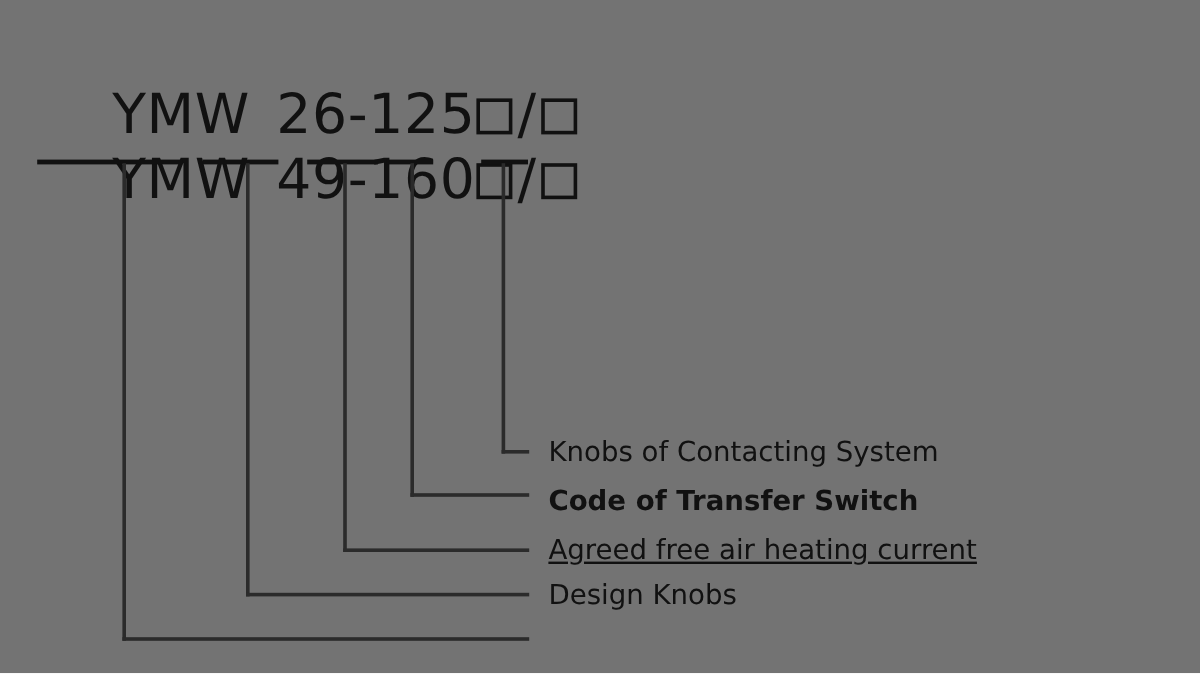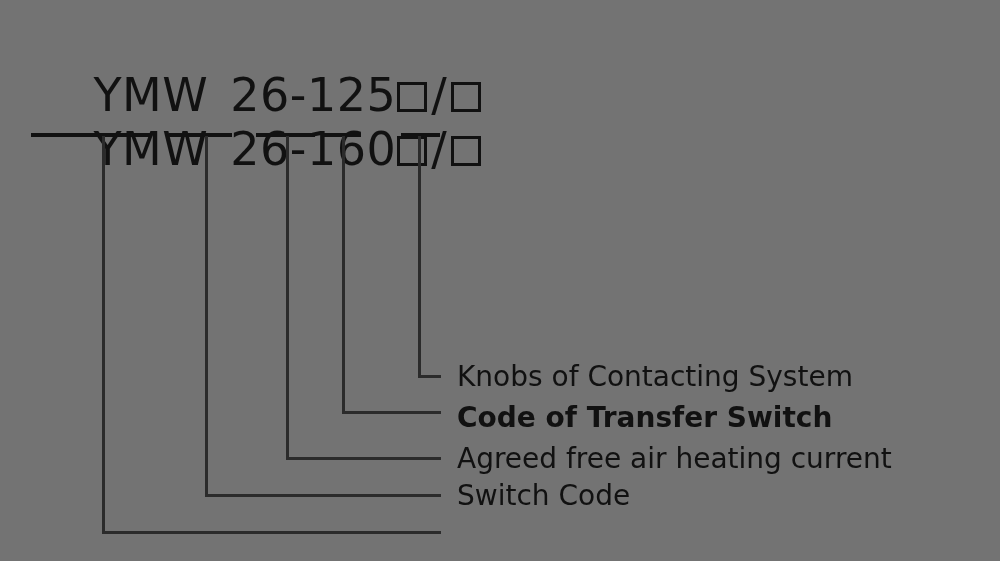--- a/index.html
+++ b/index.html
@@ -64,42 +64,42 @@
   .leader {
     position: absolute;
     height: 3px;
     background: #2b2b2b;
   }
 
   
   .label {
     position: absolute;
     left: 457px;
-    font-size: 28px;
+    font-size: 23px;
     line-height: 30px;
     color: #111111;
     white-space: pre;
   }
   #label-0 { top: 362px; }
   #label-1 { top: 403px; font-weight: bold; }
-  #label-2 { top: 444px; }
+  #label-2 { top: 444px; text-decoration: underline; }
   #label-3 { top: 481px; }
   #label-4 { top: 522px; }
 </style>
 </head>
 <body>
 
 <div id="stage">
 
   <div class="code-line" id="code-line-1">
     <span class="code-seg">YMW</span><span class="slash-glyph"> </span><span class="code-seg">26-125</span><span class="box-glyph"></span><span class="slash-glyph">/</span><span class="box-glyph"></span>
   </div>
 
   <div class="code-line" id="code-line-2">
-    <span class="code-seg">YMW</span><span class="slash-glyph"> </span><span class="code-seg">26-160</span><span class="box-glyph"></span><span class="slash-glyph">/</span><span class="box-glyph"></span>
+    <span class="code-seg">YMW</span><span class="slash-glyph"> </span><span class="code-seg">49-160</span><span class="box-glyph"></span><span class="slash-glyph">/</span><span class="box-glyph"></span>
   </div>
 
   <div class="hline" style="left:31px;  top:133px; width:121px;"></div>
   <div class="hline" style="left:169px; top:133px; width:63px;"></div>
   <div class="hline" style="left:256px; top:133px; width:59px;"></div>
   <div class="hline" style="left:322px; top:133px; width:39px;"></div>
   <div class="hline" style="left:401px; top:133px; width:39px;"></div>
 
   <div class="vline" style="left:102px; top:136px; height:398px;"></div>
   <div class="vline" style="left:205px; top:136px; height:361px;"></div>
@@ -109,15 +109,15 @@
 
   <div class="leader" style="left:418px; top:375px; width:23px;"></div>
   <div class="leader" style="left:342px; top:411px; width:99px;"></div>
   <div class="leader" style="left:286px; top:457px; width:155px;"></div>
   <div class="leader" style="left:205px; top:494px; width:236px;"></div>
   <div class="leader" style="left:102px; top:531px; width:339px;"></div>
 
   <div class="label" id="label-0">Knobs of Contacting System</div>
   <div class="label" id="label-1">Code of Transfer Switch</div>
   <div class="label" id="label-2">Agreed free air heating current</div>
-  <div class="label" id="label-3">Switch Code</div>
+  <div class="label" id="label-3">Design Knobs</div>
 
 </div>
 
 </body></html>

